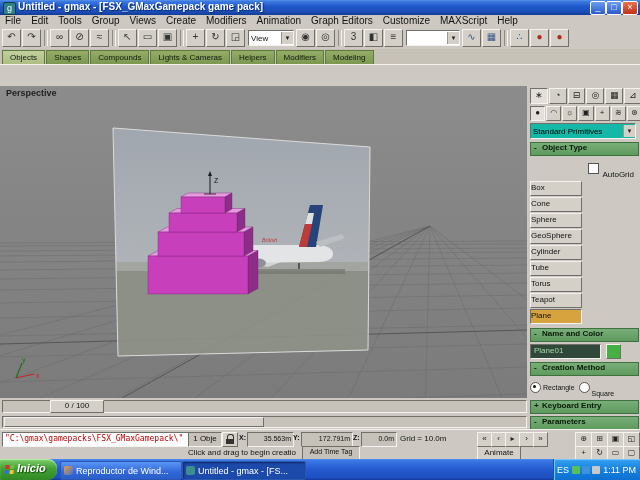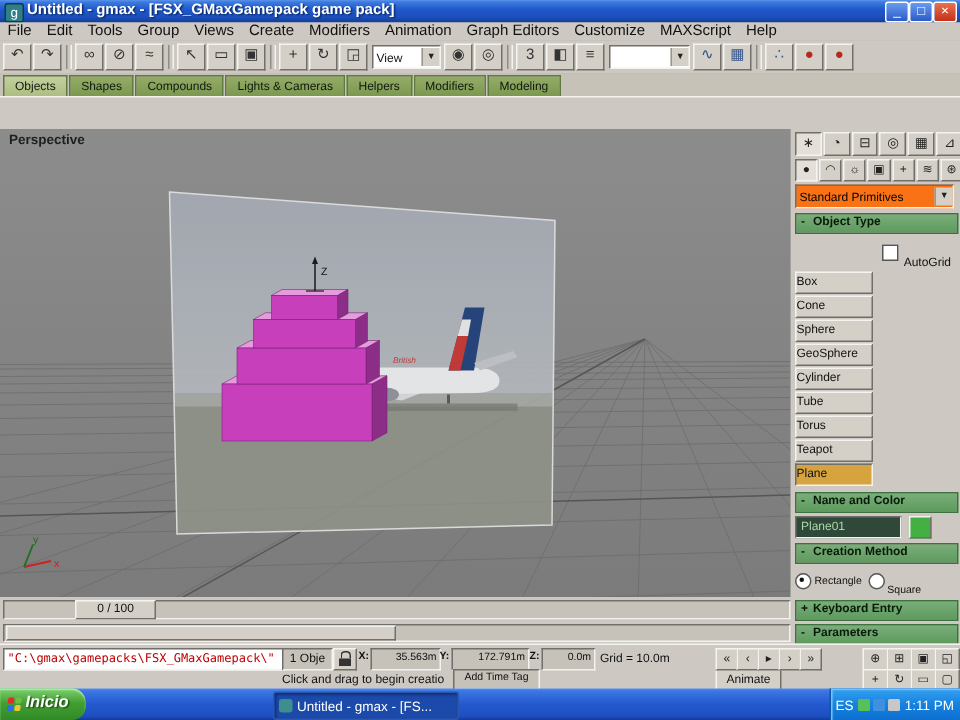--- a/index.html
+++ b/index.html
@@ -63,21 +63,21 @@
 
   
   #cpanel{left:527px;top:86px;width:113px;height:343px;background:#CDC9C2;padding:2px 2px 0 3px;}
   .cp-row{display:flex;margin-bottom:2px;}
   .cp-mode{width:16px;height:14px;font-size:9px;line-height:13px;text-align:center;color:#222;
     background:#D4D0C8;border:1px solid;border-color:#F4F3EF #716F69 #716F69 #F4F3EF;margin-right:1px;}
   .cp-mode.active{background:#E4E0D8;border-color:#716F69 #F4F3EF #F4F3EF #716F69;}
   .cp-cat{width:14px;height:13px;font-size:8px;line-height:12px;text-align:center;color:#222;
     background:#D4D0C8;border:1px solid;border-color:#F4F3EF #716F69 #716F69 #F4F3EF;margin-right:1px;}
   .cp-cat.active{background:#E4E0D8;border-color:#716F69 #F4F3EF #F4F3EF #716F69;}
-  .cp-combo{width:104px;height:14px;background:#f97316;border:1px solid;
+  .cp-combo{width:104px;height:14px;background:#14b8a6;border:1px solid;
     border-color:#716F69 #F4F3EF #F4F3EF #716F69;display:flex;align-items:center;margin-bottom:3px;}
   .rollout-h{width:104px;height:12px;background:linear-gradient(180deg,#79AE79,#5E9A5E);
     border:1px solid #3F703F;font-size:8px;font-weight:bold;line-height:10px;color:#0A1A0A;
     padding-left:3px;margin-bottom:2px;cursor:pointer;display:flex;}
   .rh-ind{width:8px;}
   .cb{width:9px;height:9px;background:#fff;border:1px solid #555;display:inline-block;
     font-size:8px;line-height:8px;text-align:center;color:#111;vertical-align:middle;}
   .cp-label{font-size:8px;color:#111;margin-top:12px;}
   .prim-btn{width:50px;height:13px;background:#D4D0C8;border:1px solid;
     border-color:#F4F3EF #716F69 #716F69 #F4F3EF;font-size:8px;line-height:11px;
@@ -506,20 +506,24 @@
   <div id="taskbar" class="abs">
     <div id="start-btn" class="abs">
       <span id="win-logo" class="abs">
         <span class="wl" style="background:#E4282D;"></span>
           <span class="wl" style="background:#6CBE45;"></span>
         <span class="wl" style="background:#2D6FE4;"></span>
           <span class="wl" style="background:#F1C435;"></span>
       </span>
       <span id="start-label" class="abs">Inicio</span>
     </div>
+    <div class="task-btn" style="left:60px;width:120px;">
+      <span class="task-icon" style="background:linear-gradient(135deg,#F09A3E,#3E6FD0);"></span>
+      <span class="task-label">Reproductor de Wind...</span>
+    </div>
     <div class="task-btn active" style="left:182px;width:122px;">
       <span class="task-icon" style="background:#3E8E8E;"></span>
       <span class="task-label">Untitled - gmax - [FS...</span>
     </div>
     <div id="systray" class="abs">
       <span class="tray-text">ES</span>
       <span class="tray-icon" style="background:#58C058;"></span>
       <span class="tray-icon" style="background:#4090E0;"></span>
       <span class="tray-icon" style="background:#C8C8C8;"></span>
       <span class="tray-text" style="margin-left:auto;margin-right:4px;">1:11 PM</span>

